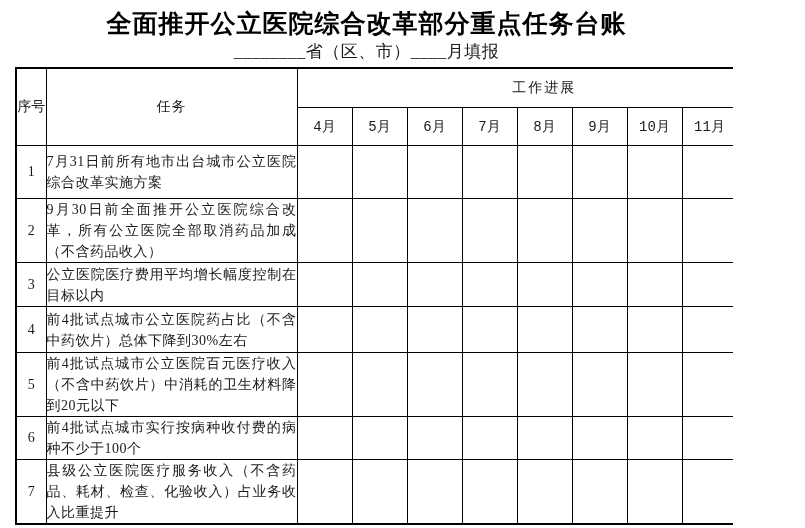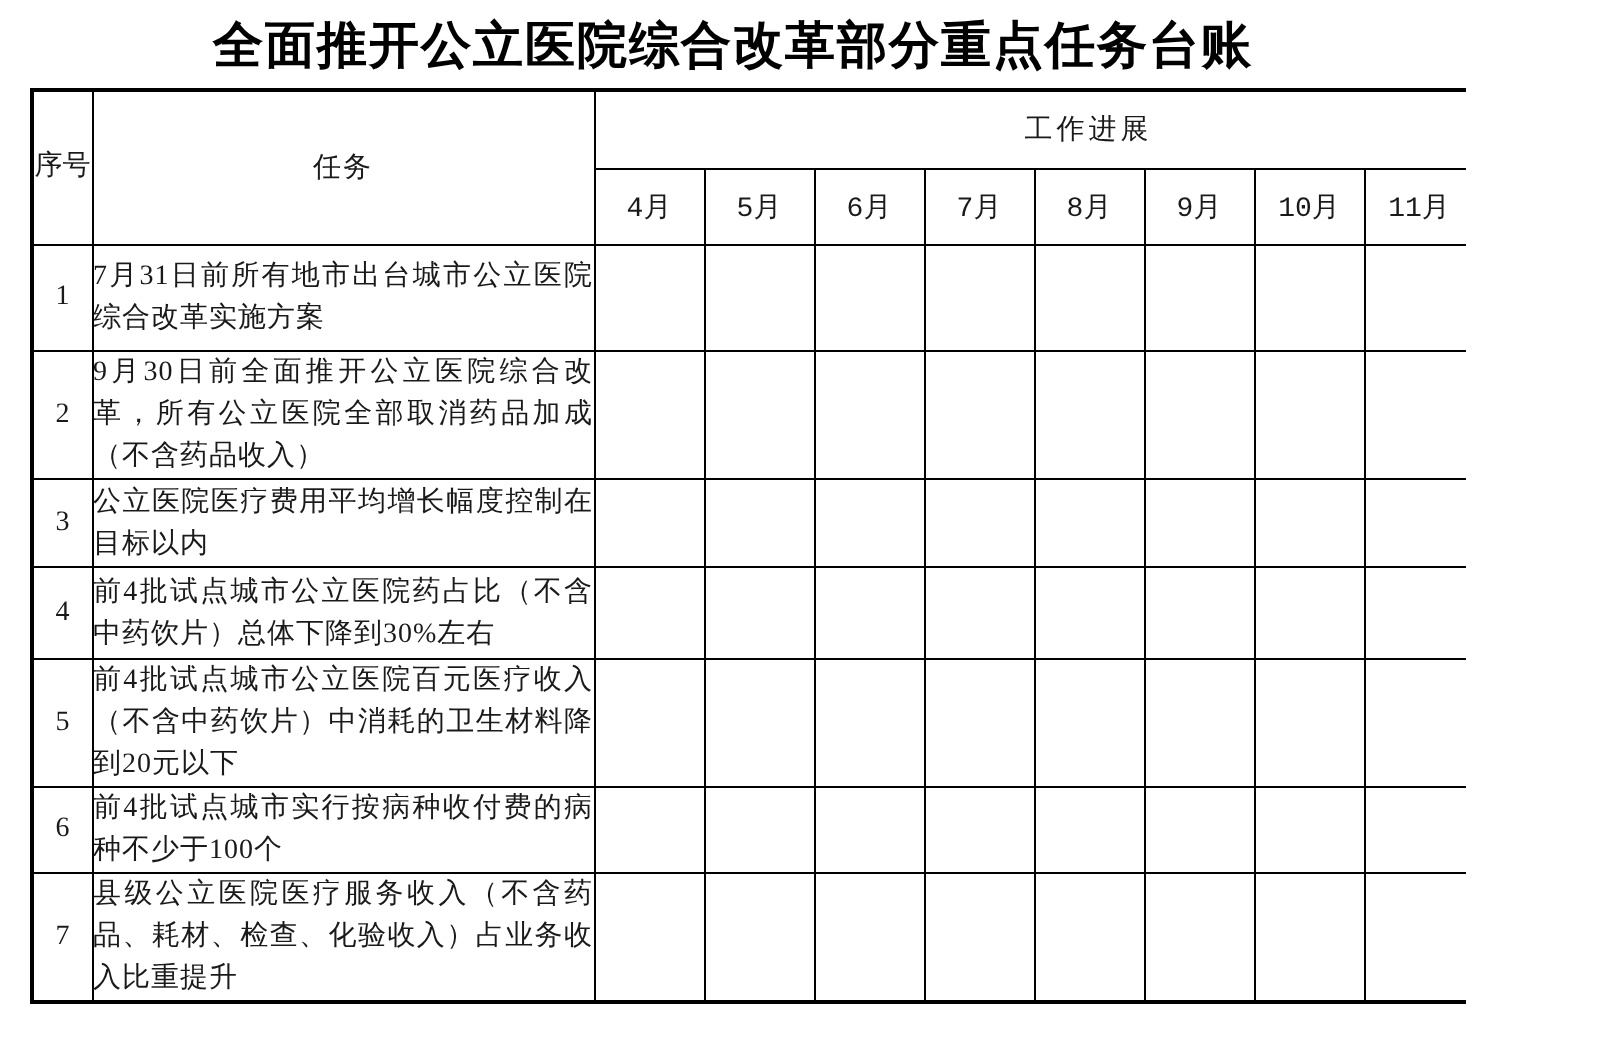--- a/index.html
+++ b/index.html
@@ -84,20 +84,21 @@
     td.progress-cell {
       background: #ffffff;
     }
   </style>
 </head>
 <body>
 
 <div class="page">
 
   <div class="doc-title">全面推开公立医院综合改革部分重点任务台账</div>
+  <div class="doc-subtitle">________省（区、市）____月填报</div>
 
   <table class="ledger">
     <colgroup>
       <col style="width:30px">
       <col style="width:251px">
       <col style="width:55px">
         <col style="width:55px">
         <col style="width:55px">
       <col style="width:55px">
         <col style="width:55px">

